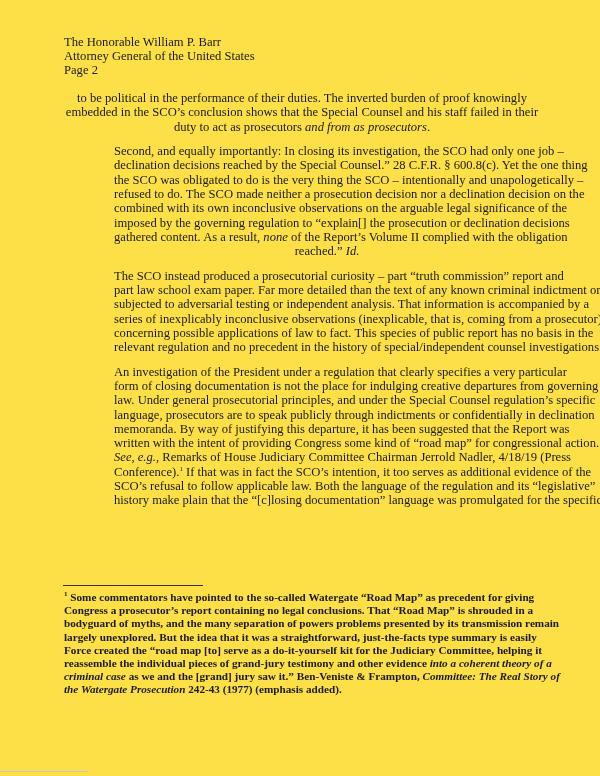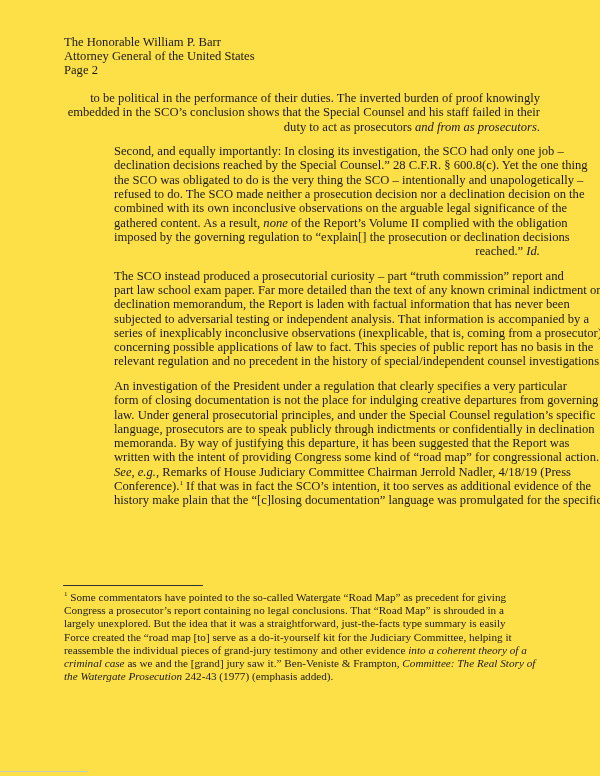--- a/index.html
+++ b/index.html
@@ -2,26 +2,26 @@
 <html><head>
 <meta charset="utf-8">
 <style>
   html, body { margin: 0; padding: 0; background: #ffffff; }
   body { width: 600px; height: 776px; position: relative; overflow: hidden;
          font-family: "Liberation Serif", "DejaVu Serif", serif; color: #1a1a1a; }
   .page { position: absolute; left: 0; top: 0; width: 600px; height: 776px; background: #fde047; }
   .header { position: absolute; left: 64px; top: 35px; font-size: 12.6px; line-height: 14.2px; }
   .header div { white-space: nowrap; }
   .body { position: absolute; left: 64px; top: 91px; width: 476px; font-size: 12.6px; line-height: 14.3px; }
-  .body p { margin: 0 0 10.2px 0; text-align: right; }
+  .body p { margin: 0 0 10.2px 0; text-align: center; }
   .body p.indent { text-indent: 50px; }
   .line { display: block; white-space: nowrap; }
   .fn-rule { position: absolute; left: 63px; top: 585px; width: 140px; height: 0; border-top: 1px solid #333; }
   .footnote { position: absolute; left: 64px; top: 591px; width: 478px; font-size: 11.2px; line-height: 13.2px; }
-  .footnote .line { white-space: nowrap; }
+  .footnote .line { white-space: nowrap; font-weight: bold; }
   sup { font-size: 7px; vertical-align: 5px; line-height: 0; }
   .scan-mark { position: absolute; left: 0; top: 771px; width: 88px; height: 1px; background: #c8c8c8; }
 </style>
 </head>
 <body>
 
 <div class="page">
   <div class="header">
     <div>The Honorable William P. Barr</div>
     <div>Attorney General of the United States</div>
@@ -33,50 +33,51 @@
         <span class="line"><span>to be political in the performance of their duties.  The inverted burden of proof knowingly</span></span>
         <span class="line"><span>embedded in the SCO’s conclusion shows that the Special Counsel and his staff failed in their</span></span>
         <span class="line"><span>duty to act as prosecutors </span><em>and from as prosecutors</em><span>.</span></span>
       </p>
       <p class="indent">
         <span class="line"><span>Second, and equally importantly:  In closing its investigation, the SCO had only one job –</span></span>
         <span class="line"><span>declination decisions reached by the Special Counsel.”  28 C.F.R. § 600.8(c).  Yet the one thing</span></span>
         <span class="line"><span>the SCO was obligated to do is the very thing the SCO – intentionally and unapologetically –</span></span>
         <span class="line"><span>refused to do.  The SCO made neither a prosecution decision nor a declination decision on the</span></span>
         <span class="line"><span>combined with its own inconclusive observations on the arguable legal significance of the</span></span>
+        <span class="line"><span>imposed by the governing regulation to “explain[] the prosecution or declination decisions</span></span>
         <span class="line"><span>gathered content.  As a result, </span><em>none</em><span> of the Report’s Volume II complied with the obligation</span></span>
-        <span class="line"><span>imposed by the governing regulation to “explain[] the prosecution or declination decisions</span></span>
         <span class="line"><span>reached.” </span><em>Id.</em></span>
       </p>
       <p class="indent">
         <span class="line"><span>The SCO instead produced a prosecutorial curiosity – part “truth commission” report and</span></span>
         <span class="line"><span>part law school exam paper.  Far more detailed than the text of any known criminal indictment or</span></span>
-        <span class="line"><span>declination memorandum, the Report is laden with factual information that has never been</span></span>
         <span class="line"><span>subjected to adversarial testing or independent analysis.  That information is accompanied by a</span></span>
         <span class="line"><span>series of inexplicably inconclusive observations (inexplicable, that is, coming from a prosecutor)</span></span>
         <span class="line"><span>concerning possible applications of law to fact.  This species of public report has no basis in the</span></span>
         <span class="line"><span>relevant regulation and no precedent in the history of special/independent counsel investigations.</span></span>
       </p>
       <p class="indent">
         <span class="line"><span>An investigation of the President under a regulation that clearly specifies a very particular</span></span>
         <span class="line"><span>form of closing documentation is not the place for indulging creative departures from governing</span></span>
         <span class="line"><span>law.  Under general prosecutorial principles, and under the Special Counsel regulation’s specific</span></span>
         <span class="line"><span>language, prosecutors are to speak publicly through indictments or confidentially in declination</span></span>
         <span class="line"><span>memoranda.   By way of justifying this departure, it has been suggested that the Report was</span></span>
         <span class="line"><span>written with the intent of providing Congress some kind of “road map” for congressional action.</span></span>
         <span class="line"><em>See</em><span>, </span><em>e.g.</em><span>, Remarks of House Judiciary Committee Chairman Jerrold Nadler, 4/18/19 (Press</span></span>
         <span class="line"><span>Conference).</span><sup>1</sup><span>   If that was in fact the SCO’s intention, it too serves as additional evidence of the</span></span>
+        <span class="line"><span>SCO’s refusal to follow applicable law.  Both the language of the regulation and its “legislative”</span></span>
         <span class="line"><span>history make plain that the “[c]losing documentation” language was promulgated for the specific</span></span>
       </p>
     </div>
 
   <div class="fn-rule"></div>
   <div class="footnote" id="footnote">
       <span class="line"><sup>1</sup><span>  Some commentators have pointed to the so-called Watergate “Road Map” as precedent for giving</span></span>
       <span class="line"><span>Congress a prosecutor’s report containing no legal conclusions.  That “Road Map” is shrouded in a</span></span>
+      <span class="line"><span>bodyguard of myths, and the many separation of powers problems presented by its transmission remain</span></span>
       <span class="line"><span>largely unexplored.  But the idea that it was a straightforward, just-the-facts type summary is easily</span></span>
       <span class="line"><span>Force created the “road map [to] serve as a do-it-yourself kit for the Judiciary Committee, helping it</span></span>
       <span class="line"><span>reassemble the individual pieces of grand-jury testimony and other evidence </span><em>into a coherent theory of a</em></span>
       <span class="line"><em>criminal case</em><span> as we and the [grand] jury saw it.”  Ben-Veniste &amp; Frampton, </span><em>Committee: The Real Story of</em></span>
       <span class="line"><em>the Watergate Prosecution</em><span> 242-43 (1977) (emphasis added).</span></span>
     </div>
 
   <div class="scan-mark"></div>
 </div>
 

